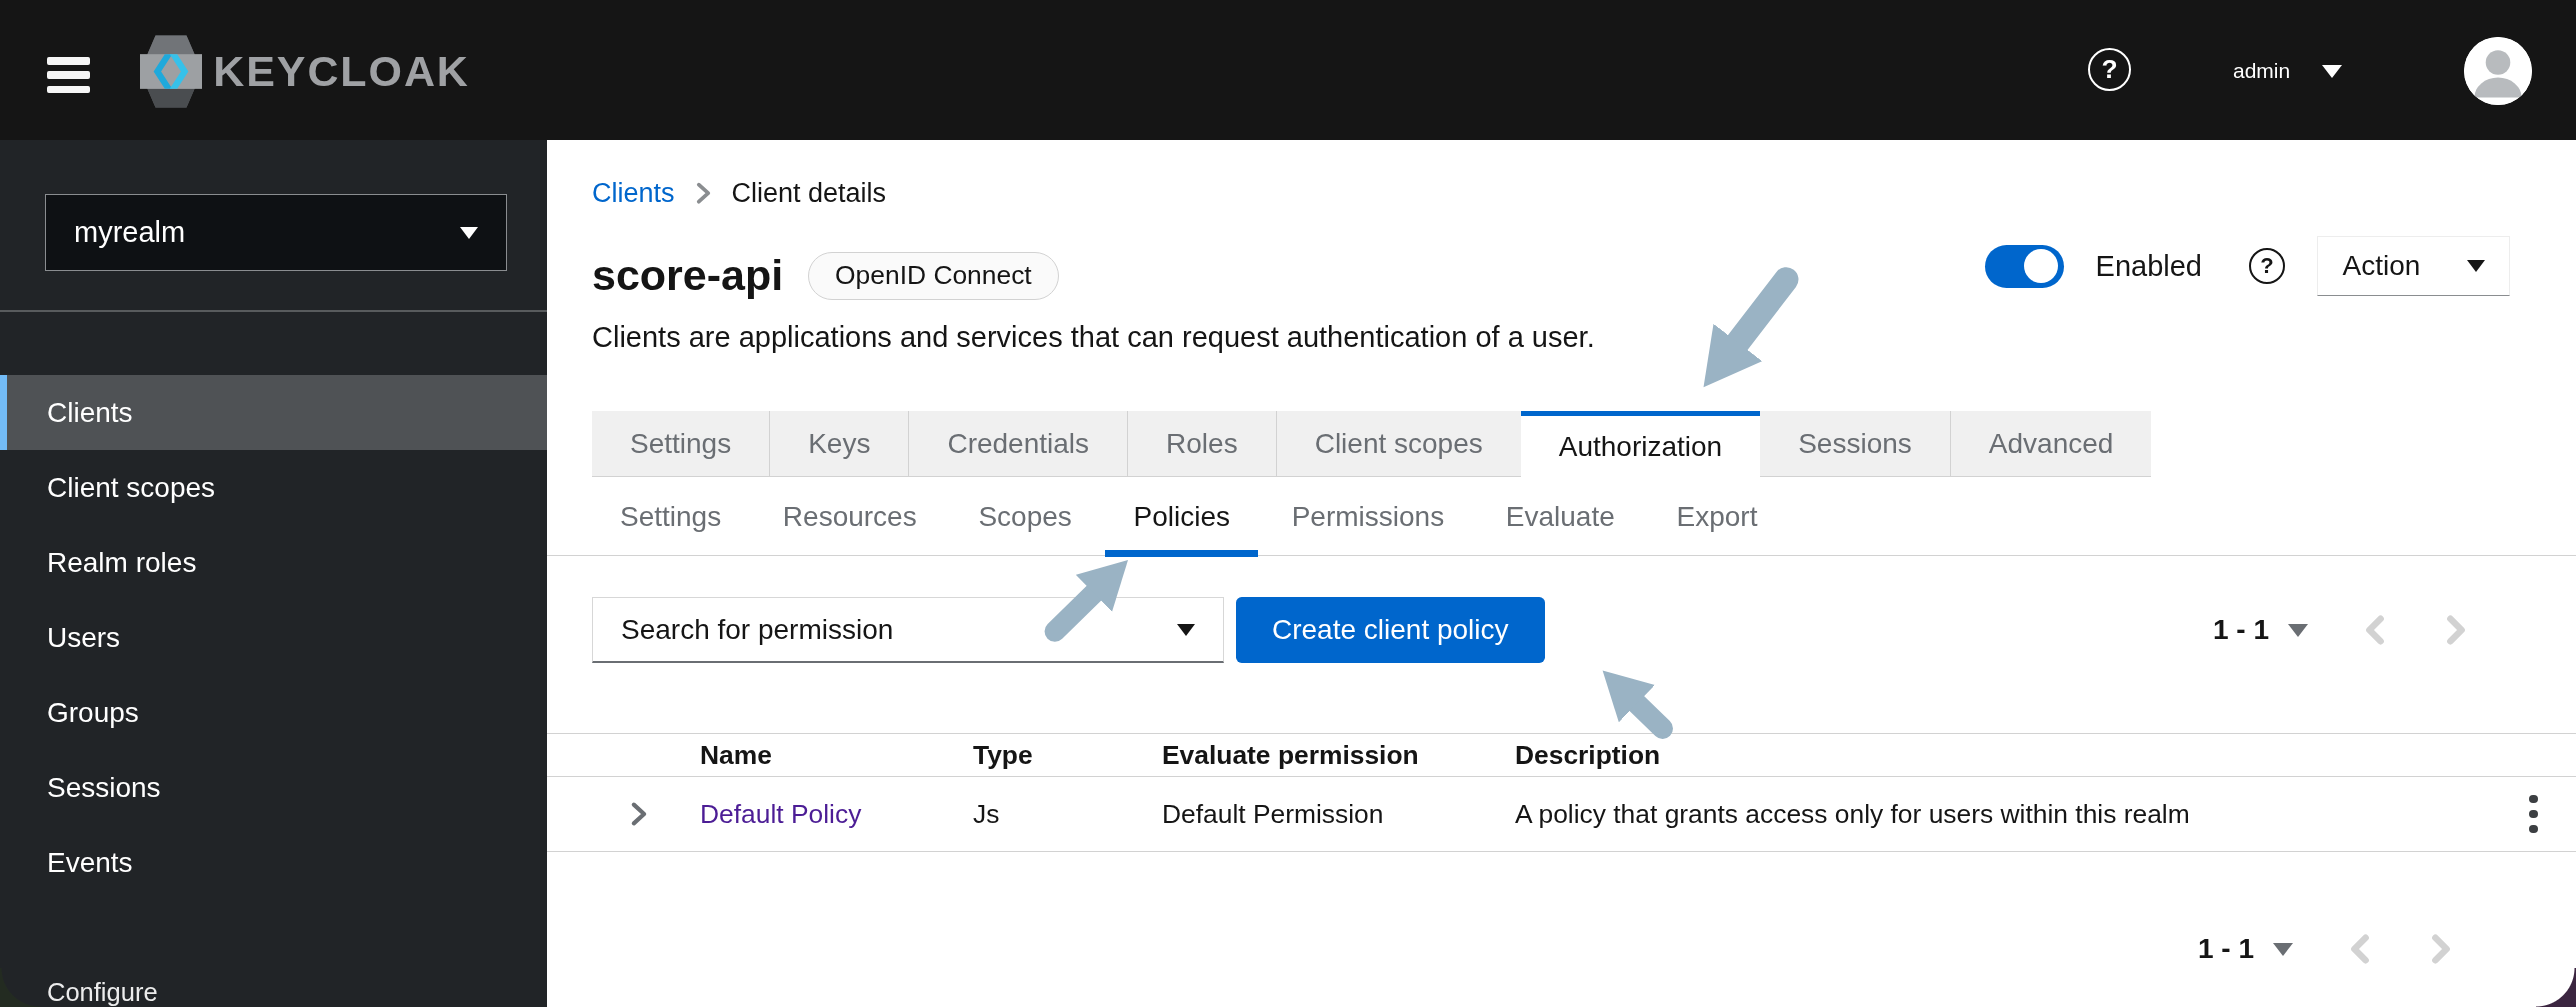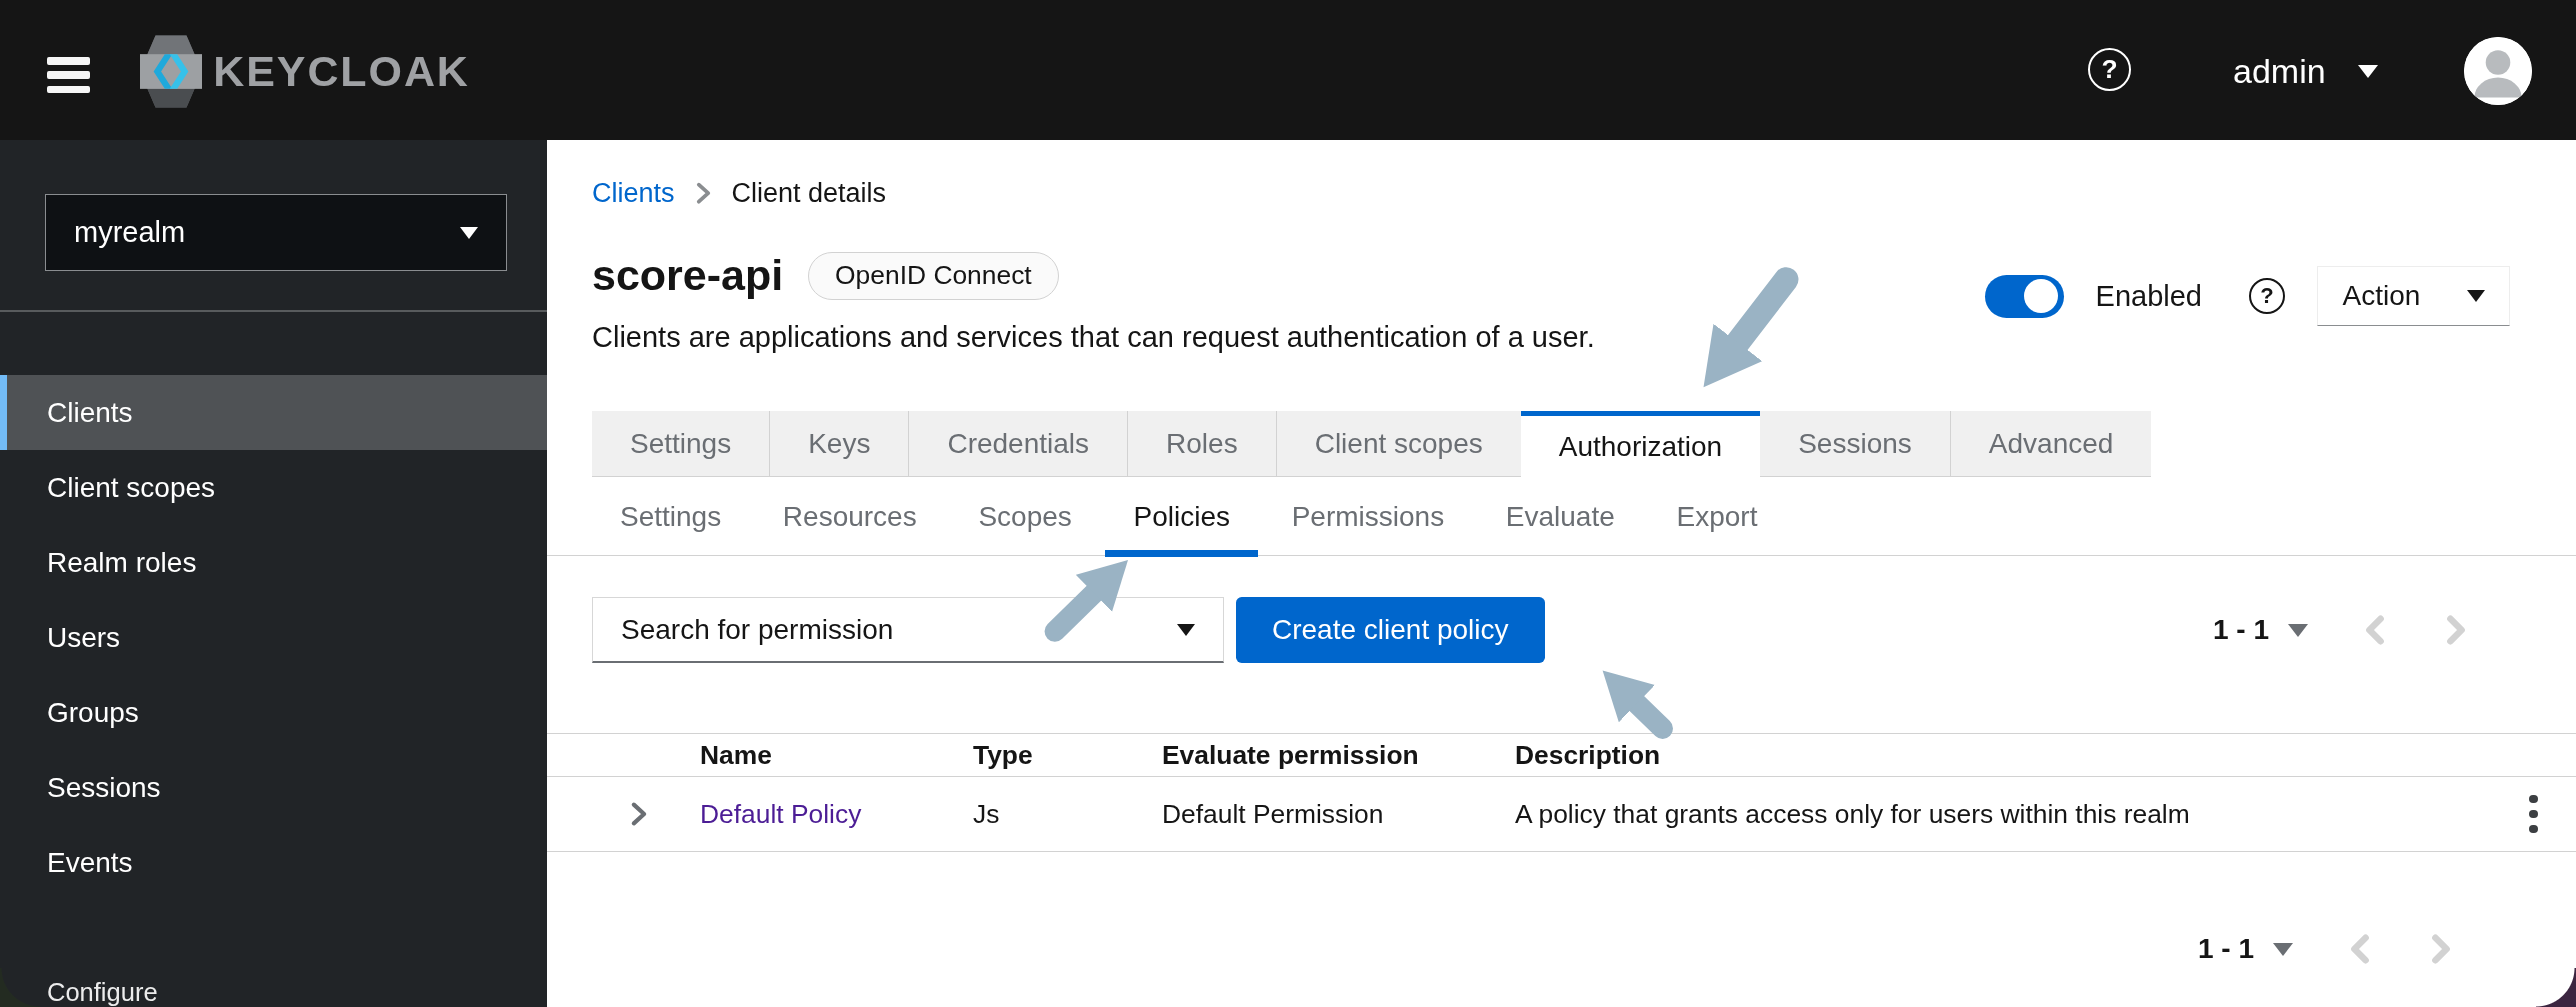--- a/index.html
+++ b/index.html
@@ -7,21 +7,21 @@
   .page { position:relative; width:2576px; height:1008px; background:#ffffff; overflow:hidden; }
 
   
   .topbar { position:absolute; top:0; left:0; width:2576px; height:140px; background:#151515; z-index:10; }
   .hamburger { position:absolute; left:47px; top:57px; width:43px; height:36px; display:flex; flex-direction:column; justify-content:space-between; cursor:pointer; }
   .hamburger span { display:block; width:43px; height:7.5px; background:#f5f5f5; border-radius:1.9px; }
   .brand { position:absolute; left:140px; top:34px; display:flex; align-items:center; }
   .brand-text { margin-left:11.3px; font-size:43px; font-weight:700; letter-spacing:1.9px; color:#9fa1a4; }
   .topbar-help { position:absolute; left:2088px; top:48px; width:43px; height:43px; border:2.8px solid #ffffff; border-radius:50%; color:#ffffff; font-size:26.4px; font-weight:700; display:flex; align-items:center; justify-content:center; }
   .user-menu { position:absolute; left:2233px; top:51px; height:40px; display:flex; align-items:center; gap:32px; cursor:pointer; }
-  .user-menu .uname { color:#ffffff; font-size:34px; }
+  .user-menu .uname { color:#ffffff; font-size:21px; }
   .caret-down { width:0; height:0; border-left:10.4px solid transparent; border-right:10.4px solid transparent; border-top:13.2px solid #ffffff; }
   .avatar { position:absolute; left:2464px; top:37px; width:68px; height:68px; border-radius:50%; overflow:hidden; background:#ffffff; }
 
   
   .sidebar { position:absolute; top:140px; left:0; width:547px; height:868px; background:#212427; overflow:hidden; z-index:5; }
   .realm-select { position:absolute; left:45px; top:54px; width:462px; height:77px; background:#0e1114; border:1.9px solid #8a8d90; display:flex; align-items:center; justify-content:space-between; padding:0 28px; cursor:pointer; }
   .realm-select .rname { color:#ffffff; font-size:29px; }
   .realm-select .caret-down { border-top-color:#ffffff; border-left-width:9.4px; border-right-width:9.4px; border-top-width:12.3px; }
   .side-divider { position:absolute; left:0; top:170px; width:547px; height:1.9px; background:rgba(255,255,255,0.25); }
   .nav-section { position:absolute; left:47px; font-size:25.5px; color:#ececec; }
@@ -32,21 +32,21 @@
   
   .main { position:absolute; left:547px; top:140px; width:2029px; height:868px; background:#ffffff; }
   .breadcrumb { position:absolute; left:45px; top:38px; display:flex; align-items:center; gap:19px; font-size:27px; }
   .breadcrumb .crumb-link { color:#0066cc; cursor:pointer; }
   .breadcrumb .crumb-current { color:#151515; }
   .title-row { position:absolute; left:45px; top:111px; display:flex; align-items:center; gap:24.5px; }
   .client-title { font-size:43px; font-weight:700; color:#151515; }
   .badge { border:1.9px solid #d2d2d2; background:#fafafa; border-radius:943px; padding:7.5px 26.4px; font-size:26.4px; color:#151515; }
   .client-desc { position:absolute; left:45px; top:181px; font-size:29px; color:#151515; }
 
-  .header-controls { position:absolute; top:125px; right:66px; height:62px; display:flex; align-items:center;justify-content:space-between; }
+  .header-controls { position:absolute; top:95px; right:66px; height:62px; display:flex; align-items:center;justify-content:space-between; }
   .toggle { width:79px; height:43px; border-radius:22px; background:#0066cc; position:relative; cursor:pointer; }
   .toggle .knob { position:absolute; right:5.7px; top:4.7px; width:34px; height:34px; border-radius:50%; background:#ffffff; }
   .enabled-label { margin-left:32px; font-size:29px; color:#151515; }
   .content-help { margin-left:47px; width:36px; height:36px; border:2.8px solid #151515; border-radius:50%; color:#151515; font-size:22px; font-weight:700; display:flex; align-items:center; justify-content:center; }
   .action-dd { margin-left:32px; width:193px; height:60px; background:#ffffff; border:0.9px solid #ededed; border-bottom:1.9px solid #8a8d90; display:flex; align-items:center; justify-content:space-between; padding:0 24.5px; cursor:pointer; }
   .action-dd .alabel { font-size:28px; color:#151515; }
   .action-dd .caret-down { border-top-color:#151515; border-left-width:9.4px; border-right-width:9.4px; border-top-width:12.3px; }
 
   
   .tabs { position:absolute; left:45px; top:271px; height:66px; display:flex; }

